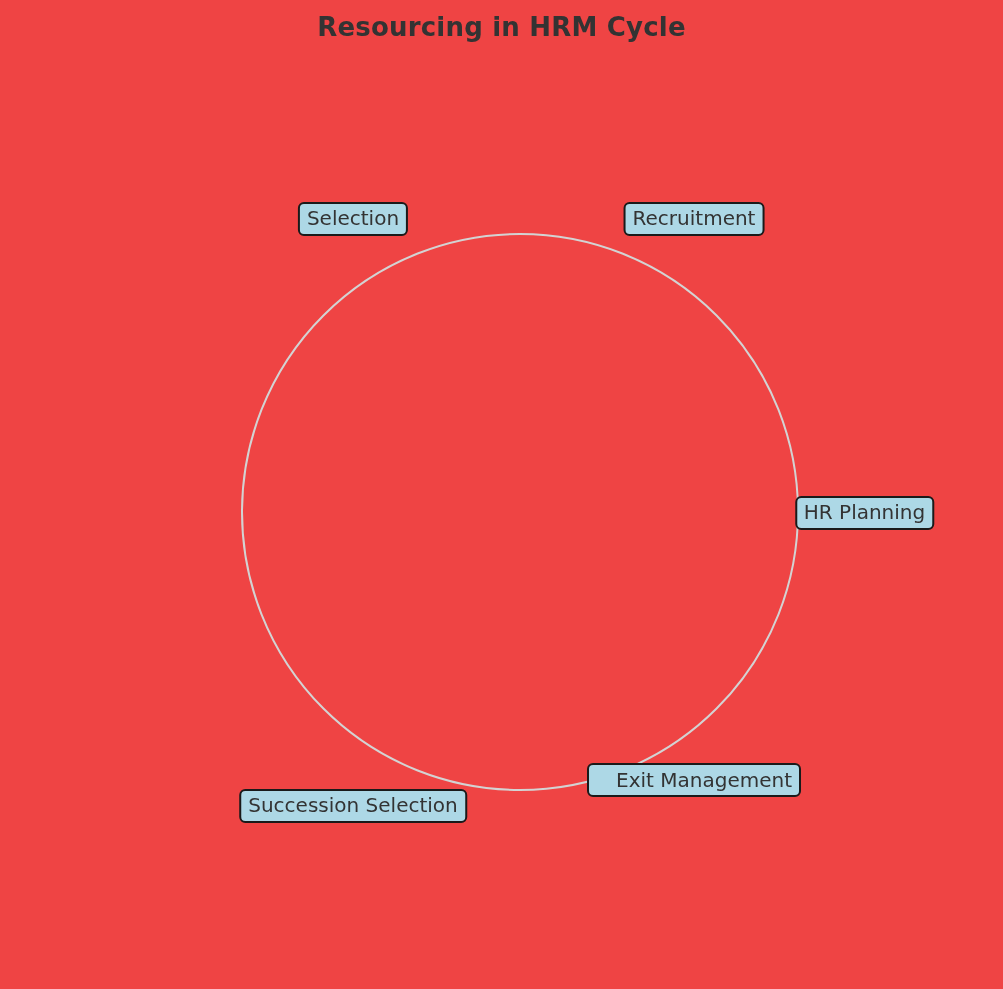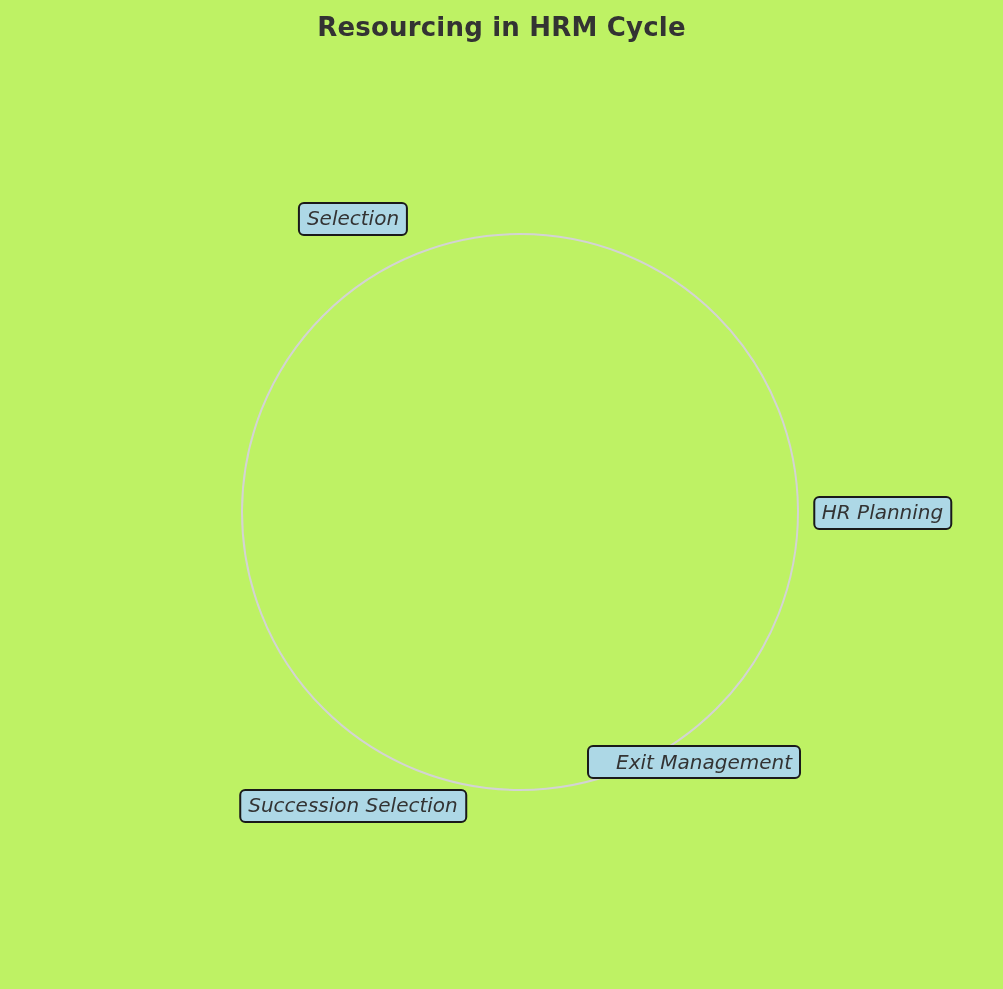--- a/index.html
+++ b/index.html
@@ -7,21 +7,21 @@
     padding: 0;
     background: #ffffff;
   }
   body {
     font-family: "DejaVu Sans", sans-serif;
   }
   #canvas {
     position: relative;
     width: 1003px;
     height: 989px;
-    background: #bef264;
+    background: #ef4444;
     overflow: hidden;
   }
   #chart-title {
     position: absolute;
     left: 0;
     top: 11px;
     width: 1003px;
     text-align: center;
     font-family: "DejaVu Sans", sans-serif;
     font-size: 26px;
@@ -52,21 +52,20 @@
     font-family: "DejaVu Sans", sans-serif;
     font-size: 20px;
     line-height: 29px;
     text-align: center;
     white-space: nowrap;
     display: flex;
     align-items: center;
     justify-content: center;
     height: 34px;
     padding: 0 7px;
-    font-style: italic;
   }
   .node-label {
     display: block;
     white-space: nowrap;
   }
   
   .node-pos {
     transform: translate(-50%, -50%);
   }
 </style>
@@ -76,27 +75,30 @@
 <div id="canvas">
 
   <div id="chart-title">Resourcing in HRM Cycle</div>
 
   <div id="cycle-ring"></div>
 
   <div class="node-box node-pos" style="left:353px; top:218.5px;">
     <span class="node-label">Selection</span>
   </div>
 
+  <div class="node-box node-pos" style="left:694px; top:218.5px;">
+    <span class="node-label">Recruitment</span>
+  </div>
 
 
-  <div class="node-box node-pos" style="left:864.5px; top:512.5px;margin-left:18px;">
+  <div class="node-box node-pos" style="left:864.5px; top:512.5px;">
     <span class="node-label">HR Planning</span>
   </div>
 
   <div class="node-box node-pos" style="left:353px; top:805.5px;">
     <span class="node-label">Succession Selection</span>
   </div>
 
-  <div class="node-box node-pos" style="left:694px; top:762px;padding-left:27px;">
+  <div class="node-box node-pos" style="left:694px; top:780px;padding-left:27px;">
     <span class="node-label">Exit Management</span>
   </div>
 
 </div>
 
 </body></html>

